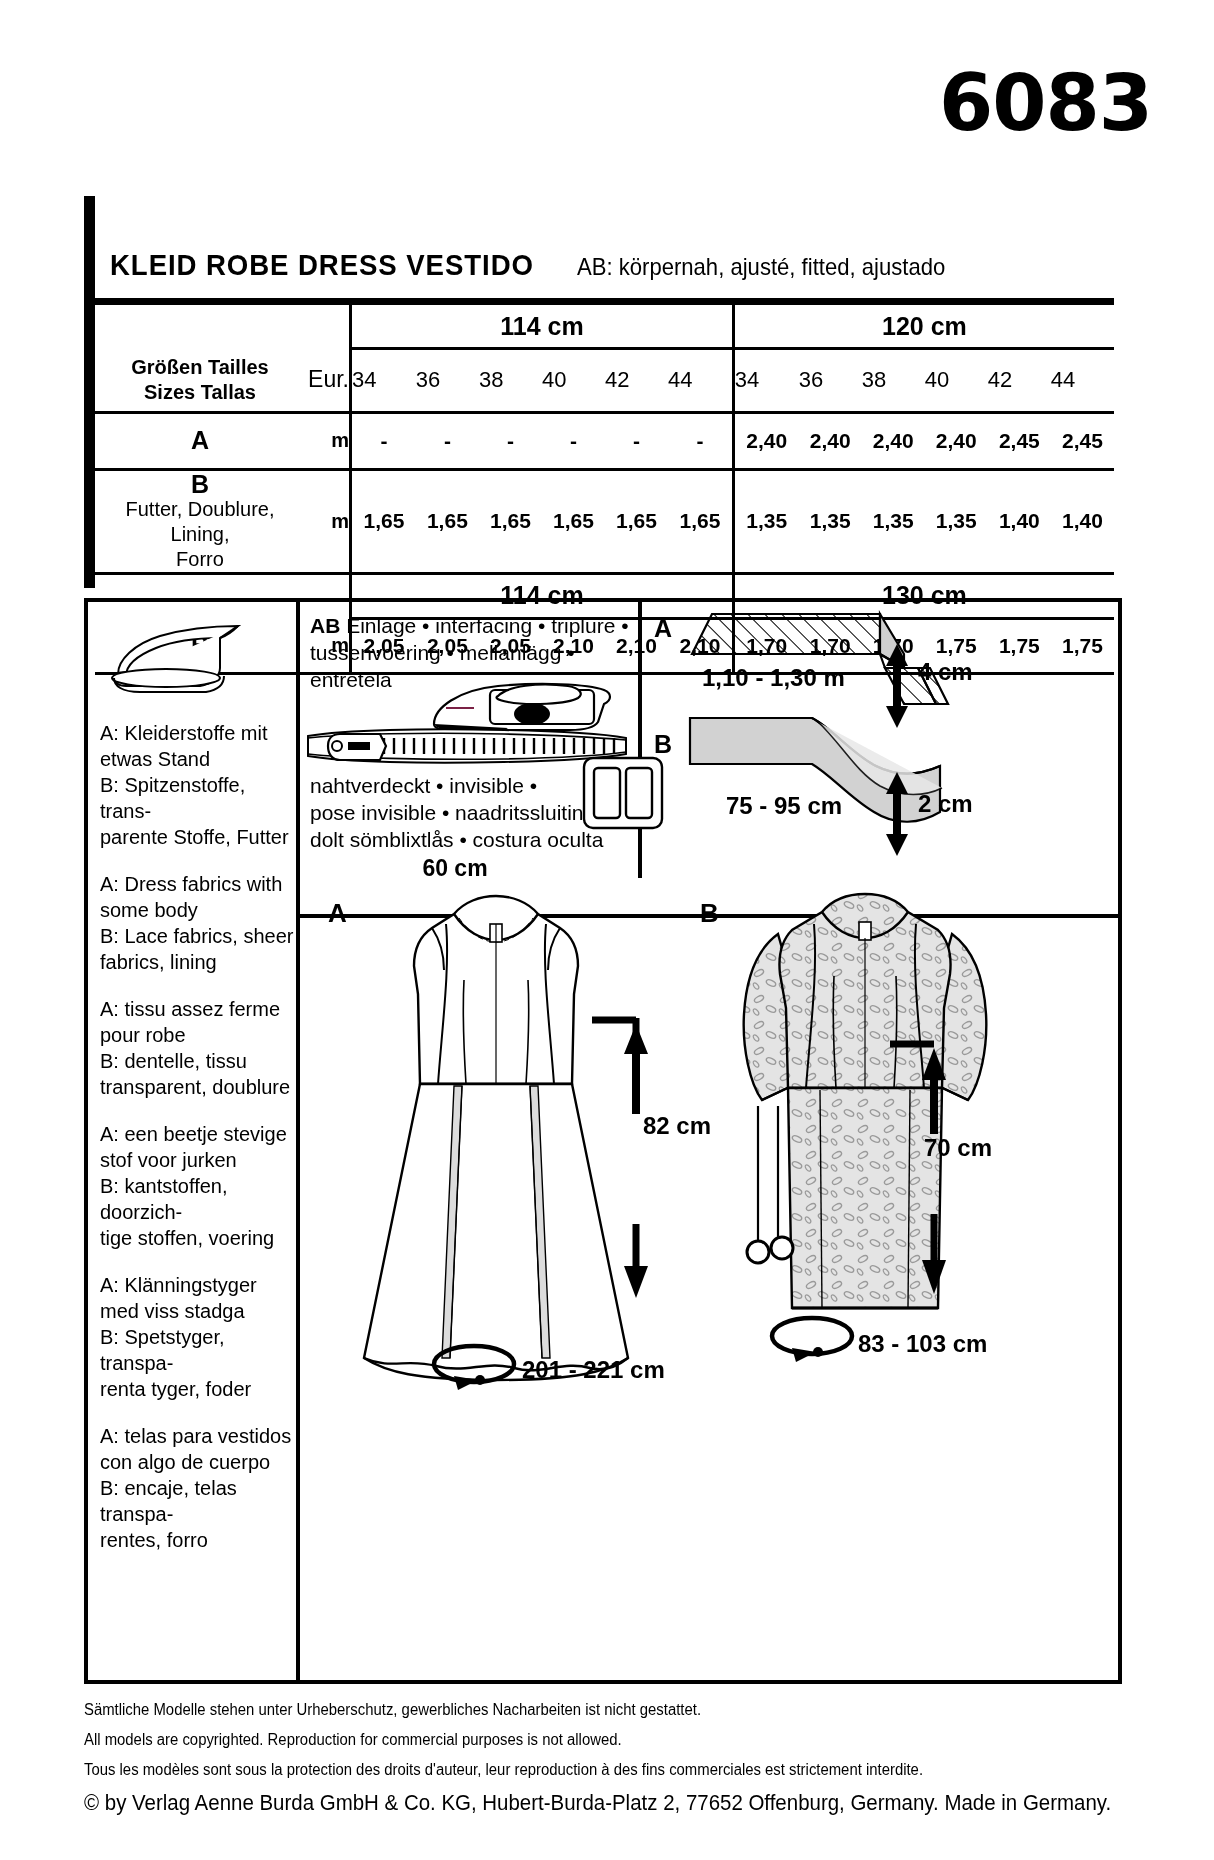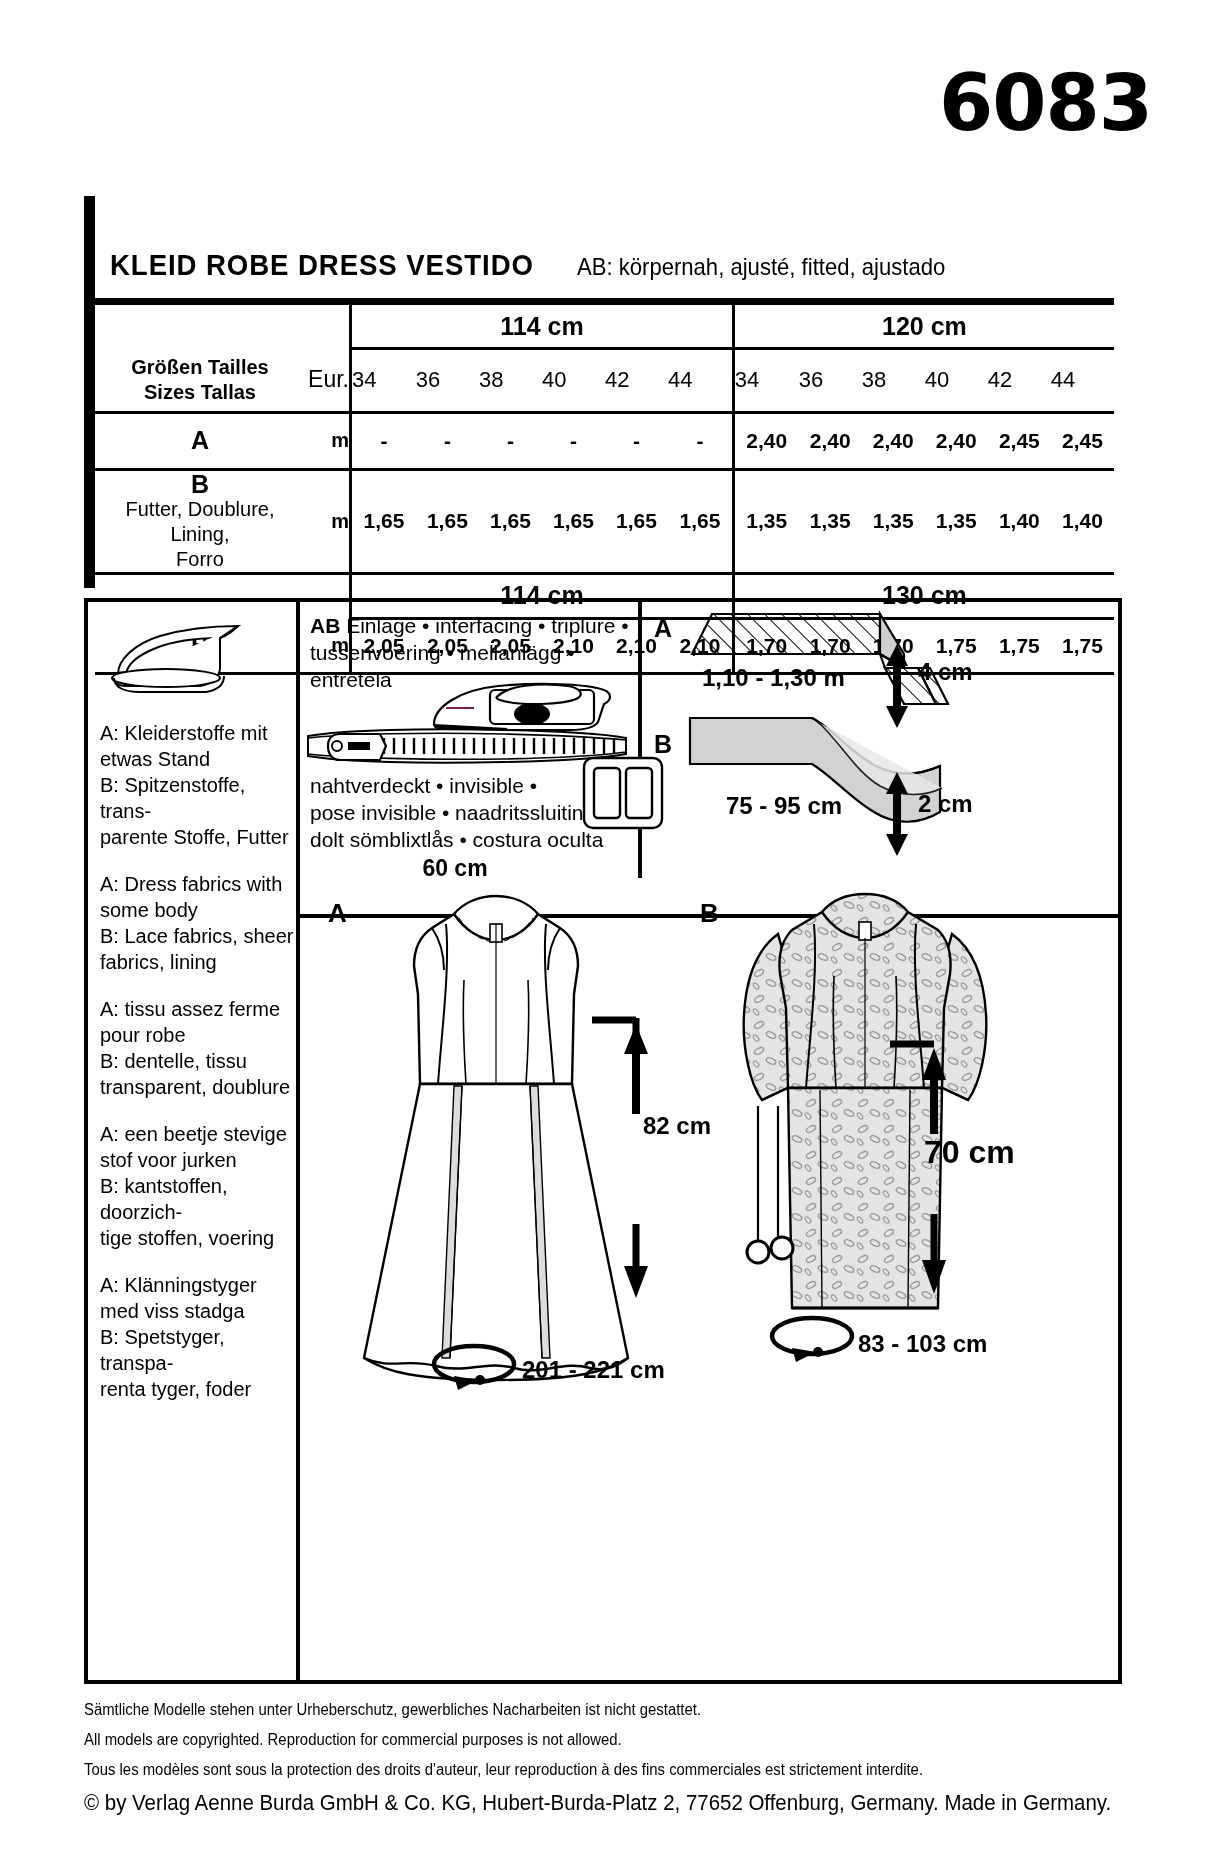--- a/index.html
+++ b/index.html
@@ -98,21 +98,21 @@
   .lbl-B-int{position:absolute;left:8px;top:128px;font-weight:bold;font-size:25px;}
   .dim-110{position:absolute;left:56px;top:62px;font-weight:bold;font-size:24px;}
   .dim-4cm{position:absolute;left:272px;top:56px;font-weight:bold;font-size:24px;}
   .dim-75{position:absolute;left:80px;top:190px;font-weight:bold;font-size:24px;}
   .dim-2cm{position:absolute;left:272px;top:188px;font-weight:bold;font-size:24px;}
 
   
   .lbl-A-g{position:absolute;left:28px;top:12px;font-weight:bold;font-size:26px;}
   .lbl-B-g{position:absolute;left:400px;top:12px;font-weight:bold;font-size:26px;}
   .dim-82{position:absolute;left:327px;top:226px;font-weight:bold;font-size:24px;margin-left:16px;}
-  .dim-70{position:absolute;left:624px;top:248px;font-weight:bold;font-size:32px;}
+  .dim-70{position:absolute;left:624px;top:248px;font-weight:bold;font-size:24px;}
   .dim-201{position:absolute;left:222px;top:470px;font-weight:bold;font-size:24px;}
   .dim-83{position:absolute;left:558px;top:444px;font-weight:bold;font-size:24px;}
 
   
   .footer{position:absolute;left:84px;top:1702px;width:1060px;
      font-family:"Liberation Sans Narrow","Liberation Sans",sans-serif;}
   .footer .fline{font-size:16px;line-height:1.05;margin-bottom:13px;
      transform:scaleX(.93);transform-origin:left center;white-space:nowrap;}
   .footer .fcopy{font-size:22px;line-height:1.05;margin-top:4px;
      transform:scaleX(.93);transform-origin:left center;white-space:nowrap;}
@@ -241,20 +241,21 @@
           <path d="M14 62 C14 70 22 76 40 76 L106 76 C118 74 124 68 124 60" fill="none" stroke="#000" stroke-width="2"></path>
           <path d="M120 22 C126 20 132 16 138 10" fill="none" stroke="#000" stroke-width="2"></path>
         </svg>
       </div>
       <div class="fab-text">
         <p>A: Kleiderstoffe mit etwas Stand<br>B: Spitzenstoffe, trans-<br>parente Stoffe, Futter</p>
         <p>A: Dress fabrics with some body<br>B: Lace fabrics, sheer fabrics, lining</p>
         <p>A: tissu assez ferme pour robe<br>B: dentelle, tissu transparent, doublure</p>
         <p>A: een beetje stevige stof voor jurken<br>B: kantstoffen, doorzich-<br>tige stoffen, voering</p>
         <p>A: Klänningstyger med viss stadga<br>B: Spetstyger, transpa-<br>renta tyger, foder</p>
+        <p>A: telas para vestidos con algo de cuerpo<br>B: encaje, telas transpa-<br>rentes, forro</p>
       </div>
     </div>
 
     <div class="notions">
 
       <div class="notions-left">
         <div class="interfacing-text">
           <b>AB</b>
           <span>Einlage • interfacing • triplure •<br>tussenvoering • mellanlägg •<br>entretela</span>
         </div>

